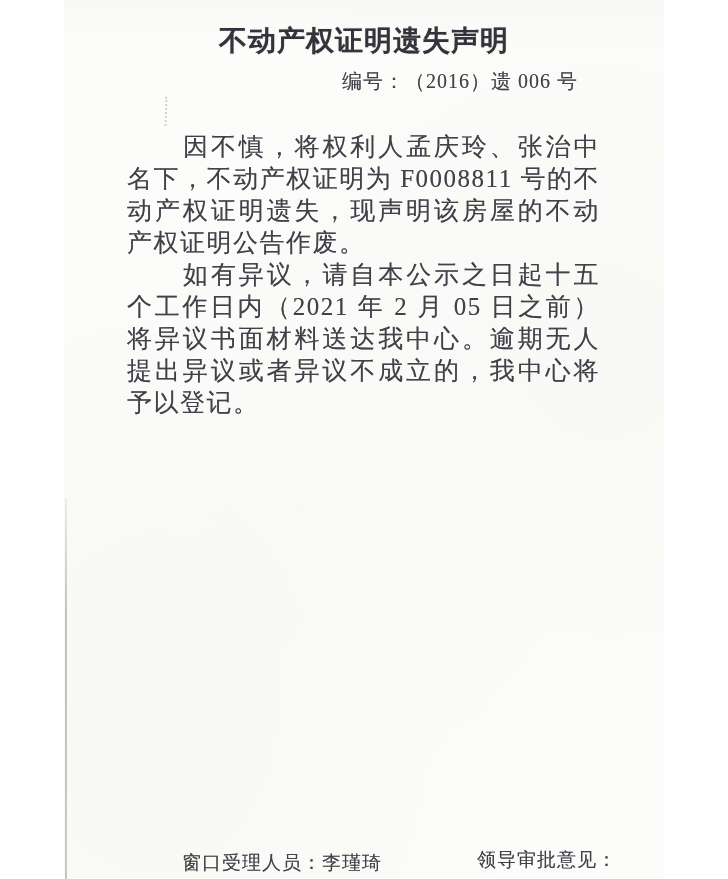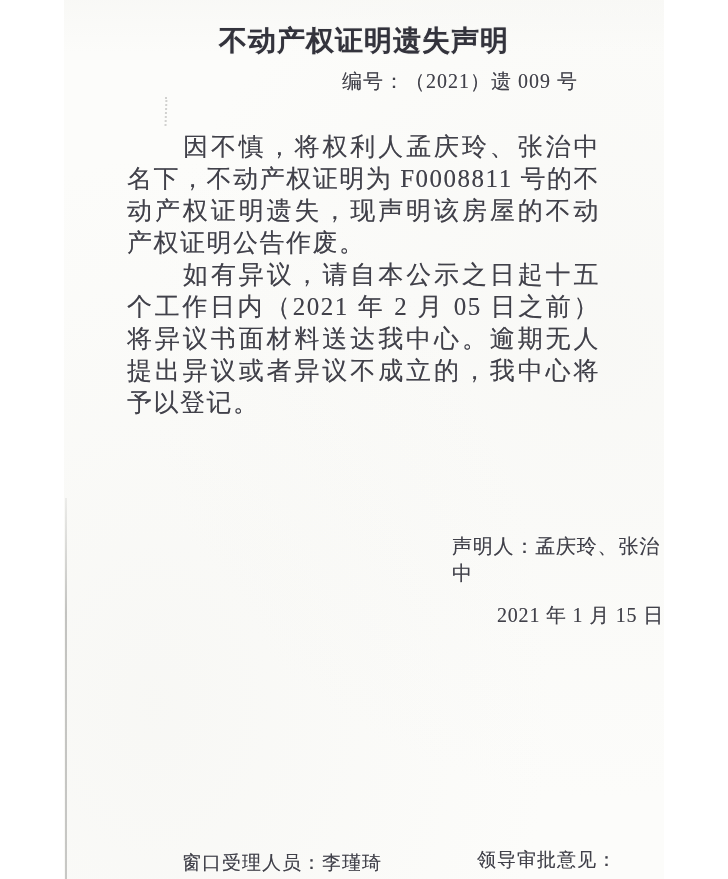--- a/index.html
+++ b/index.html
@@ -111,30 +111,26 @@
 </head>
 <body>
 
 <div class="page">
 
   <div class="scan-edge"></div>
   <div class="scan-mark"></div>
 
   <h1 class="title">不动产权证明遗失声明</h1>
 
-  <div class="doc-number">编号：（2021）遗 009 号</div>
+  <div class="doc-number">编号：（2016）遗 006 号</div>
 
   <div class="body-block">
     <p class="para">因不慎，将权利人孟庆玲、张治中名下，不动产权证明为 F0008811 号的不动产权证明遗失，现声明该房屋的不动产权证明公告作废。</p>
     <p class="para">如有异议，请自本公示之日起十五个工作日内（2021 年 2 月 05 日之前）将异议书面材料送达我中心。逾期无人提出异议或者异议不成立的，我中心将予以登记。</p>
   </div>
 
-  <div class="signature">
-    <div class="sig-declarant">声明人：孟庆玲、张治中</div>
-    <div class="sig-date">2021 年 1 月 15 日</div>
-  </div>
 
   <div class="footer">
     <div class="footer-left"><span>窗口受理人员：</span><span>李瑾琦</span></div>
     <div class="footer-right">领导审批意见：</div>
   </div>
 
 </div>
 
 </body></html>

